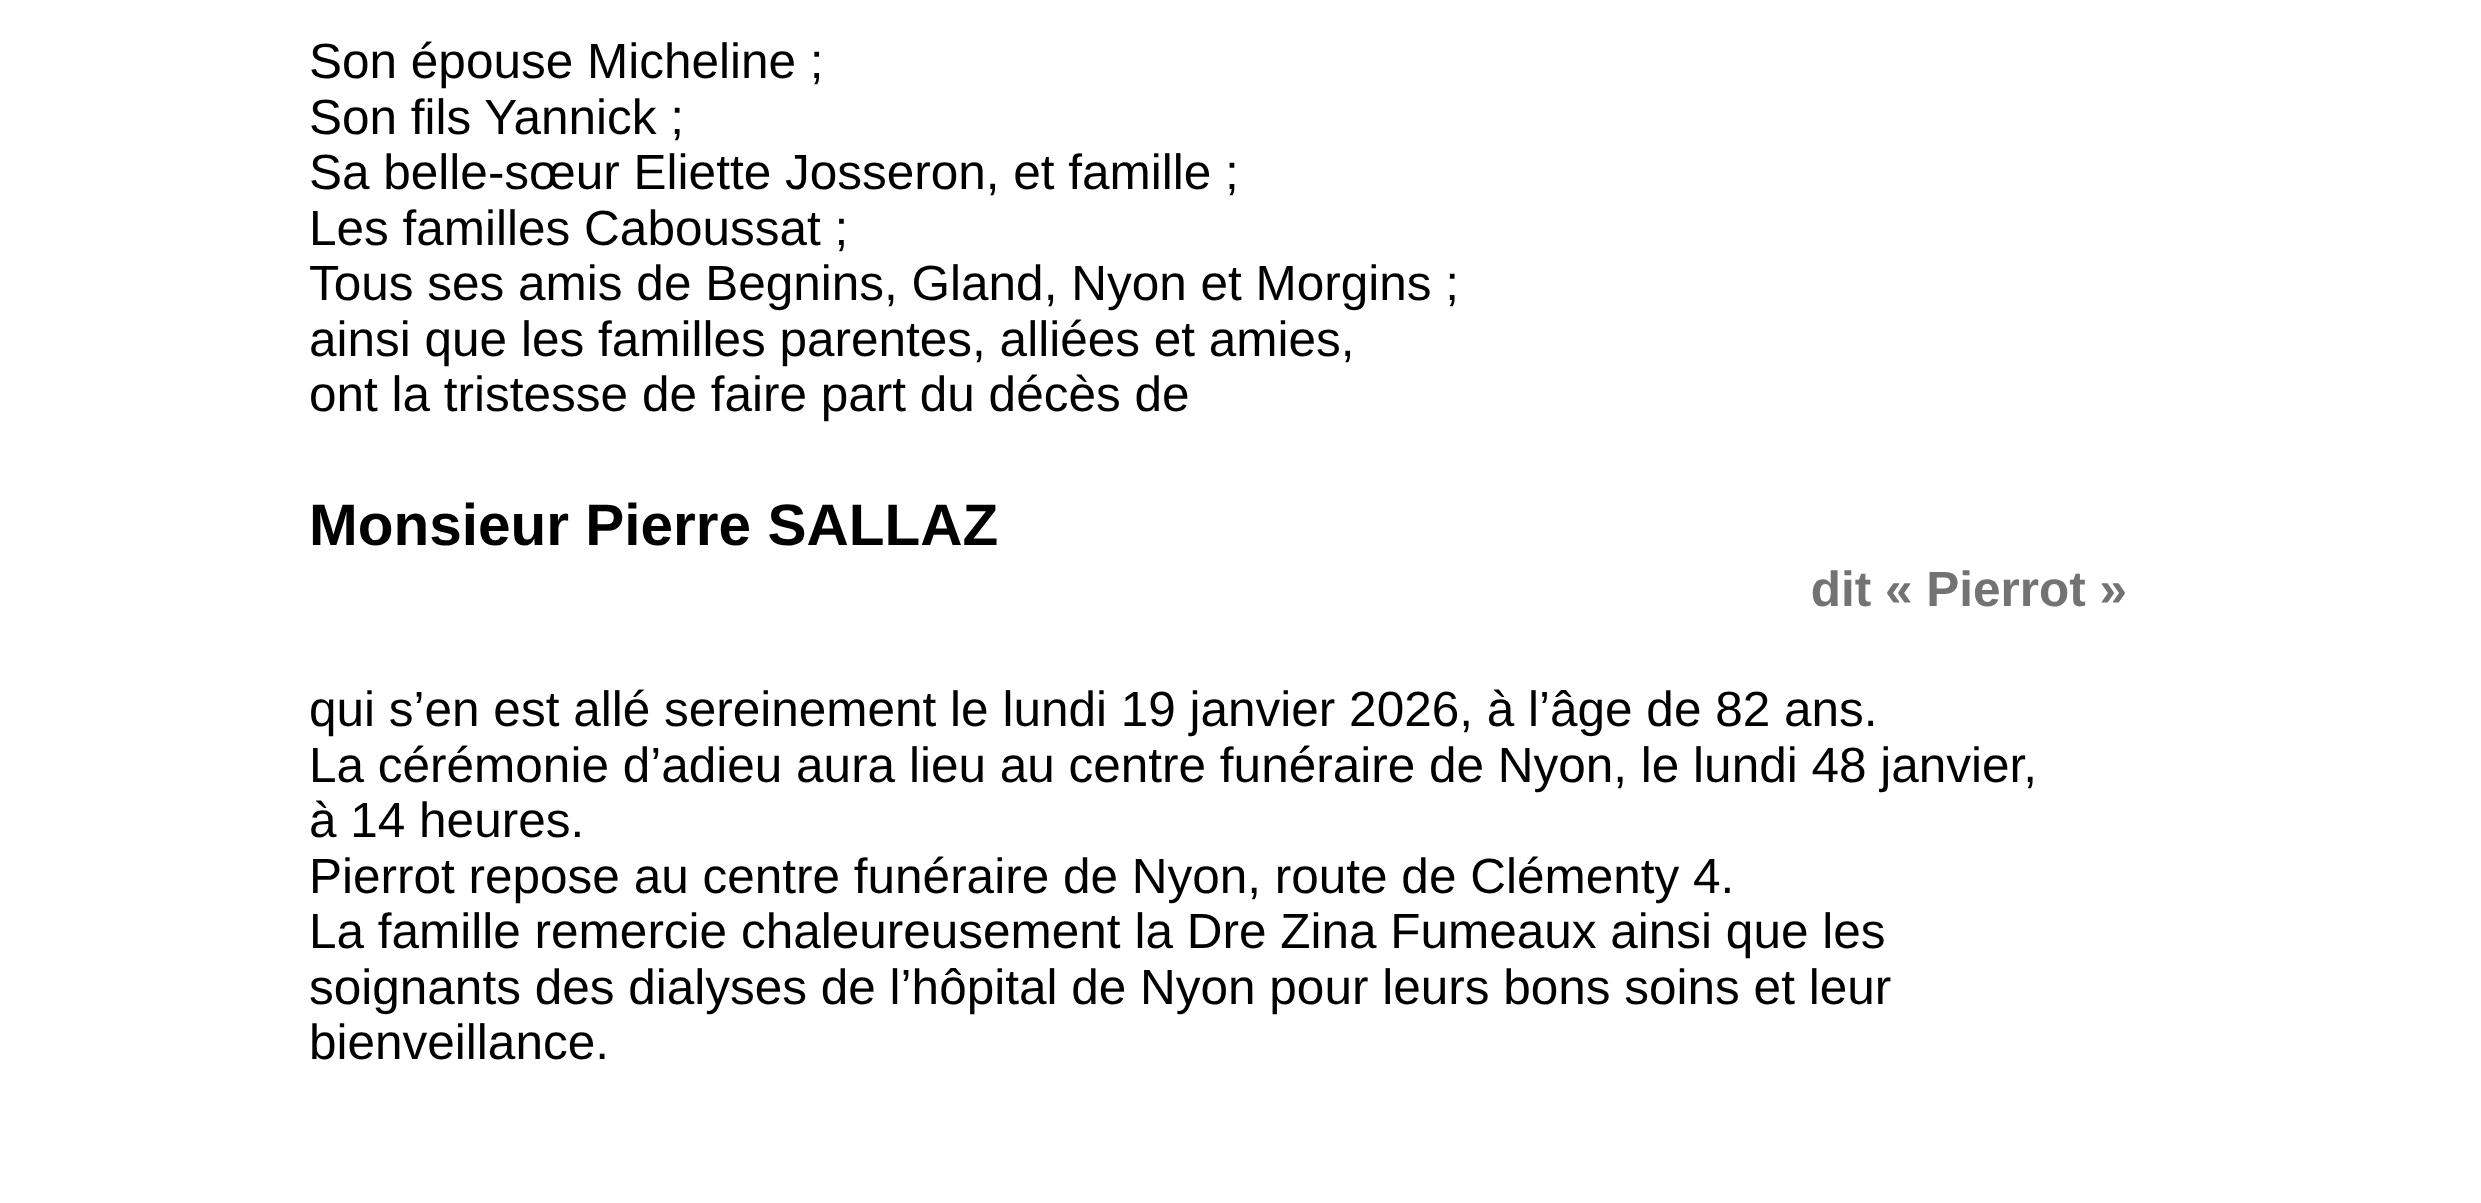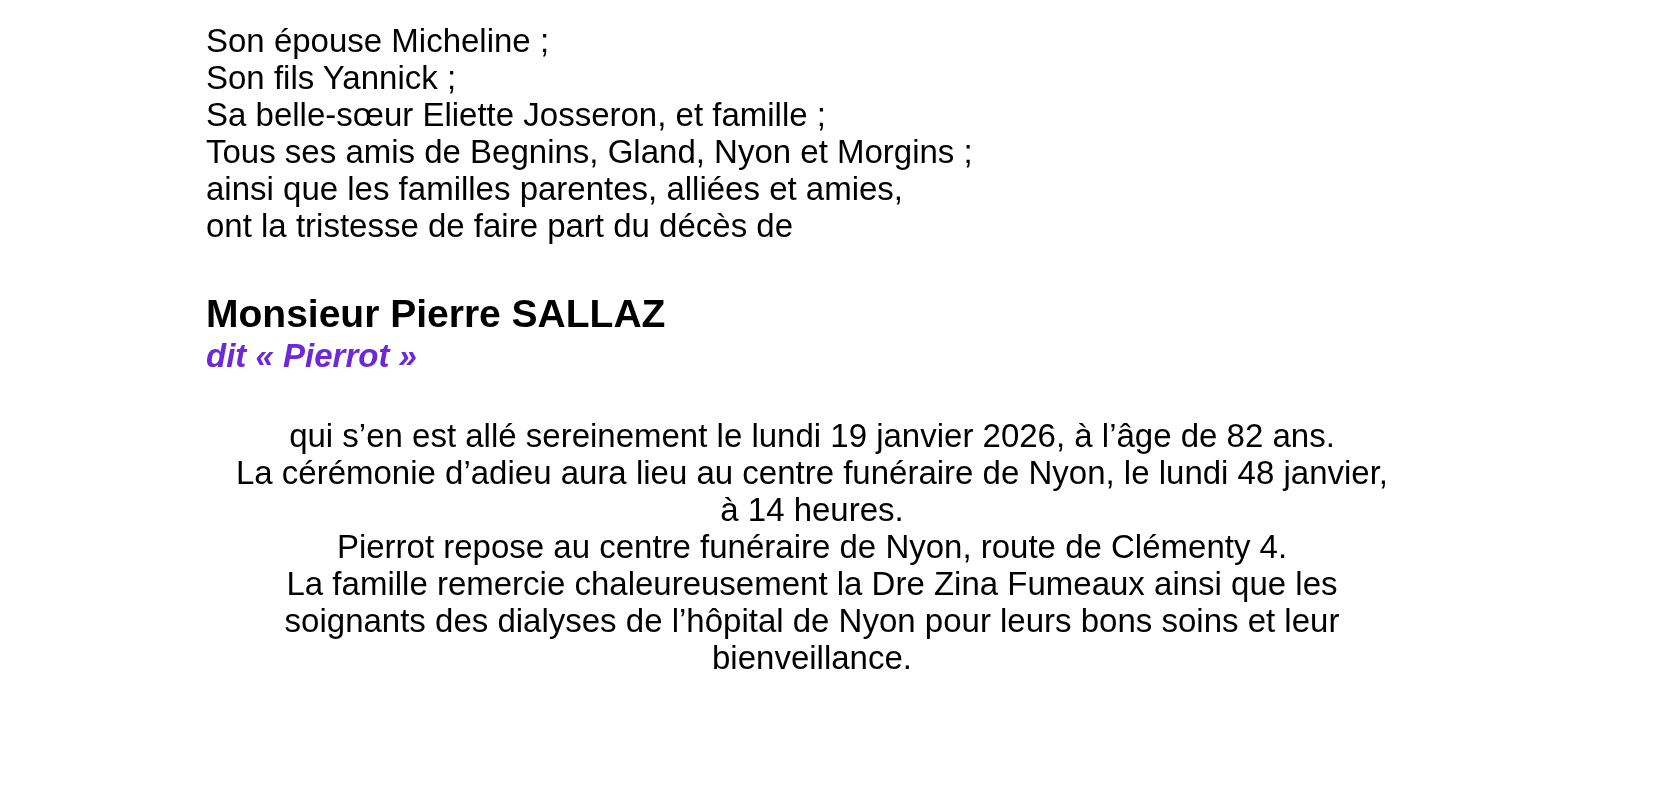--- a/index.html
+++ b/index.html
@@ -33,43 +33,42 @@
     margin: 48px 0 0 0;
     text-align: left;
     font-size: 39px;
     line-height: 44px;
     font-weight: 700;
     white-space: pre;
     color: #000000;
   }
   .nickname {
     margin: 0;
-    text-align: left;
+    text-align: right;
     font-size: 33px;
     line-height: 40px;
     font-weight: 700;
     white-space: pre;
-    color: #6d28d9;
-    font-style: italic;
+    color: #737373;
   }
   .body-block {
     margin-top: 41px;
-    text-align: center;
   }
 </style>
 </head>
 <body>
 
 <div class="page">
   <div class="content">
 
     <div>
       <p class="line">Son épouse Micheline ;</p>
       <p class="line">Son fils Yannick ;</p>
       <p class="line">Sa belle-sœur Eliette Josseron, et famille ;</p>
+      <p class="line">Les familles Caboussat ;</p>
       <p class="line">Tous ses amis de Begnins, Gland, Nyon et Morgins ;</p>
       <p class="line">ainsi que les familles parentes, alliées et amies,</p>
       <p class="line">ont la tristesse de faire part du décès de</p>
     </div>
 
     <h1 class="deceased-name">Monsieur Pierre SALLAZ</h1>
     <h2 class="nickname">dit « Pierrot »</h2>
 
     <div class="body-block">
       <p class="line">qui s’en est allé sereinement le lundi 19 janvier 2026, à l’âge de 82 ans.</p>

